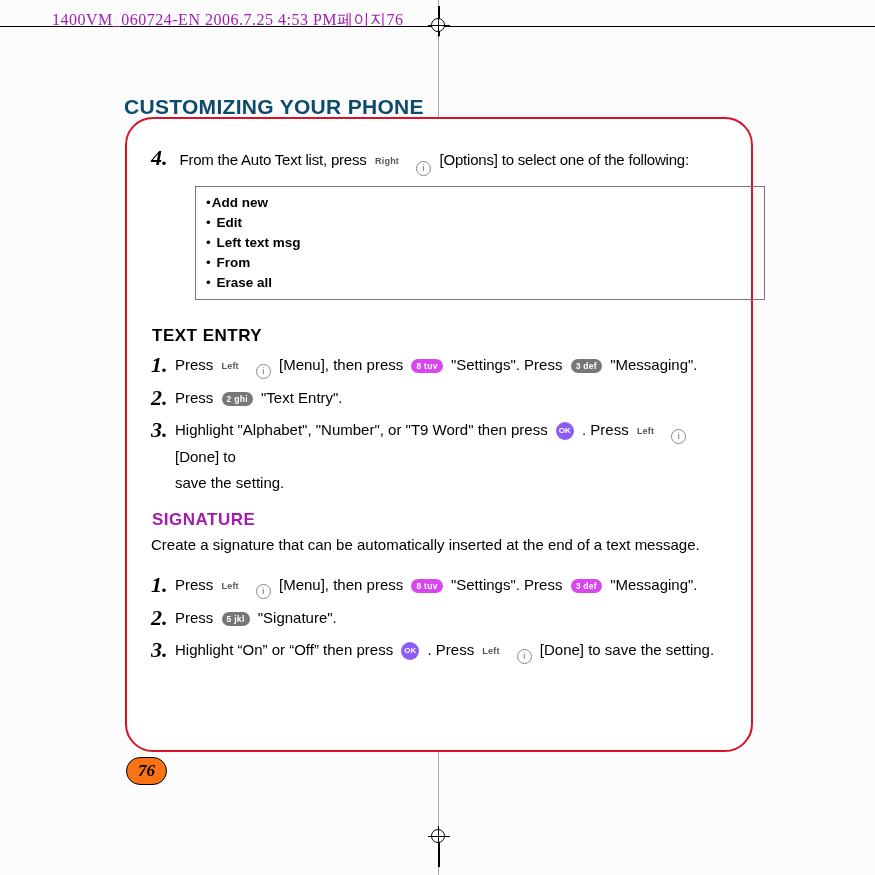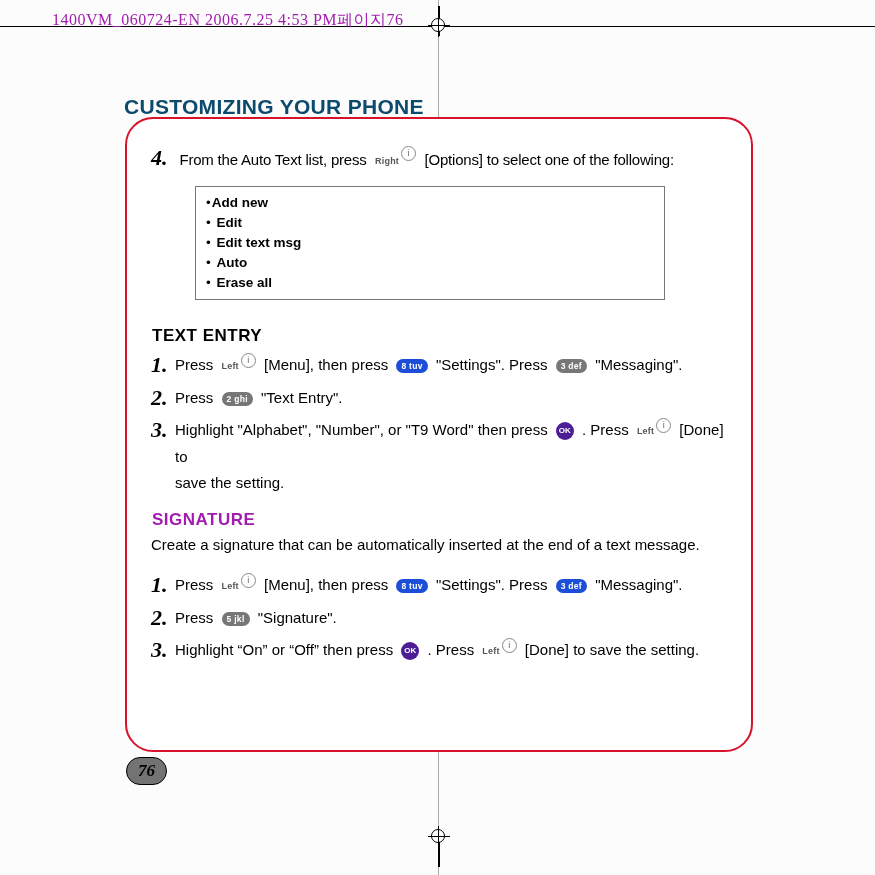--- a/index.html
+++ b/index.html
@@ -93,87 +93,87 @@
     font-weight: 300;
     letter-spacing: -0.2px;
   }
   .step-indent { padding-left: 26px; }
   .step-line { line-height: 30px; }
 
   .opt-box {
     margin: 10px 0 26px 44px;
     border: 1px solid #777;
     padding: 6px 10px;
-    width: 470px;
+    width: 570px;
   }
   .opt-box .row { font-size: 13.5px; line-height: 20px; }
   .opt-box .row::before { content:"• "; letter-spacing:1px;}
   .opt-box .row.first::before { content:"•"; margin-right:0; }
   .opt-box .row b { font-weight:700; }
 
   .sub-head {
     font-weight: 800;
     font-size: 17px;
     letter-spacing: 0.5px;
     margin: 14px 0 6px 1px;
   }
   .sub-head.red { color:#a21caf; }
   .sub-desc {
     font-size: 15px;
     font-weight: 300;
     margin: 0 0 19px 0;
   }
   .softkey {
     display:inline-flex;
-    align-items:flex-start;
-    gap:2px;
+    align-items:flex-end;
+    gap:17px;
     vertical-align:middle;
     margin: 0 4px;
   }
   .softkey .lbl {
     font-size: 9px;
     font-weight: 700;
     color:#555;
     letter-spacing:0.2px;
   }
   .disc {
     width:15px;height:15px;border-radius:50%;
     border:1px solid #888;
     display:inline-flex;align-items:center;justify-content:center;
     font-size:9px;color:#666;background:#fff;
   }
   .pill {
     display:inline-flex;align-items:center;justify-content:center;
     height:14px; padding: 0 5px;
     border-radius: 7px;
-    background:#1d4ed8;color:#fff;
+    background:#d946ef;color:#fff;
     font-size:8.5px; font-weight:600;
     vertical-align:middle;
     margin:0 4px;
     letter-spacing:0.3px;
   }
   .pill.lt { background:#777; }
   .ok {
     display:inline-flex;align-items:center;justify-content:center;
     width:18px;height:18px;border-radius:50%;
-    background:#4c1d95;color:#fff;font-size:8px;font-weight:700;
+    background:#8b5cf6;color:#fff;font-size:8px;font-weight:700;
     vertical-align:middle; margin:0 4px;
   }
 
   .page-num {
     position:absolute;
     left: 126px; bottom: 90px;
     width: 41px; height: 28px;
     border:1.5px solid #000;
     border-radius: 14px;
     display:flex;align-items:center;justify-content:center;
     font-weight:800;font-style:italic;
     font-family:"Times New Roman", serif;
     font-size:17px;
-    background:#737373;
+    background:#f97316;
   }
 
   .ol { padding-left:0; margin: 4px 0 14px 0;}
   .ol .step { display:flex; }
   .ol .step .body { flex:1; font-size:15px; font-weight:300; line-height:26px;}
 </style>
 </head>
 <body>
 
 <div class="crop-top"></div>
@@ -193,22 +193,22 @@
     <span class="softkey">
       <span class="lbl">Right</span>
         <span class="disc">i</span>
     </span>
     <span class="txt">[Options] to select one of the following:</span>
   </div>
 
   <div class="opt-box">
     <div class="row first"><b>Add new</b></div>
     <div class="row"><b>Edit</b></div>
-    <div class="row"><b>Edit text msg</b></div>
-    <div class="row"><b>Auto</b></div>
+    <div class="row"><b>Left text msg</b></div>
+    <div class="row"><b>From</b></div>
     <div class="row"><b>Erase all</b></div>
   </div>
 
   <div class="sub-head">TEXT ENTRY</div>
 
   <div class="ol">
     <div class="step">
       <span class="num">1.</span>
       <span class="body">
         <span>Press</span>

